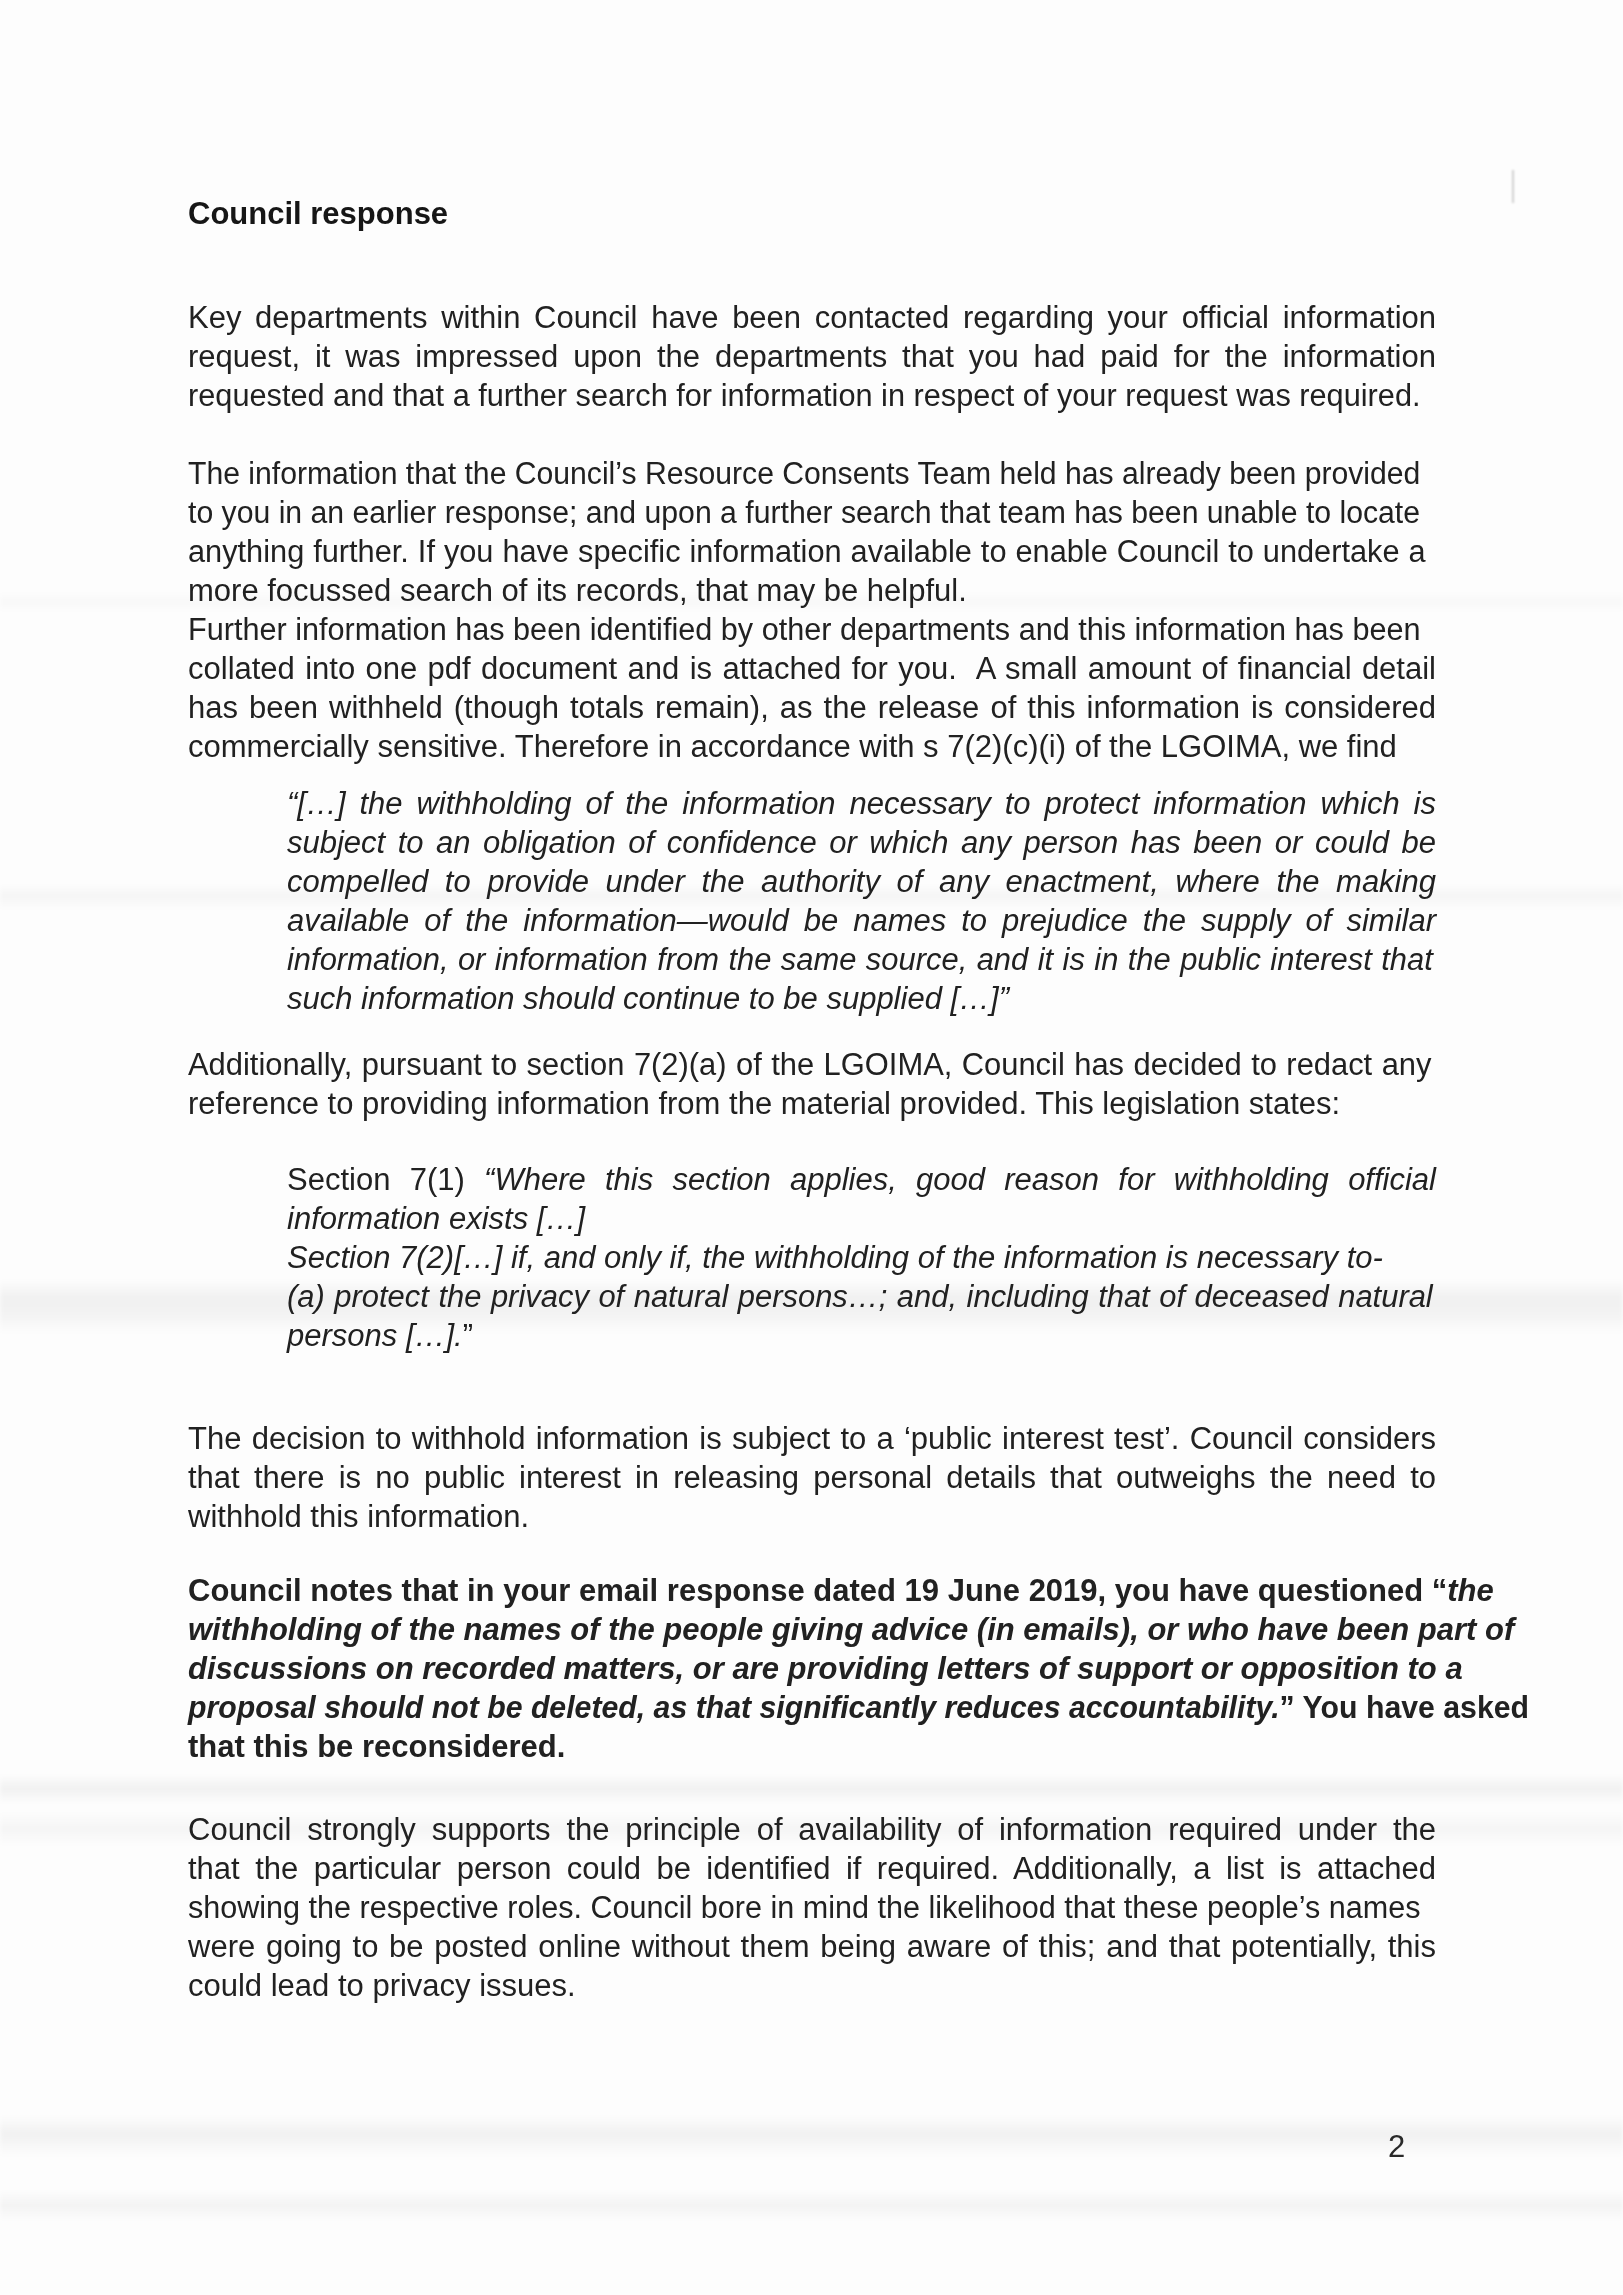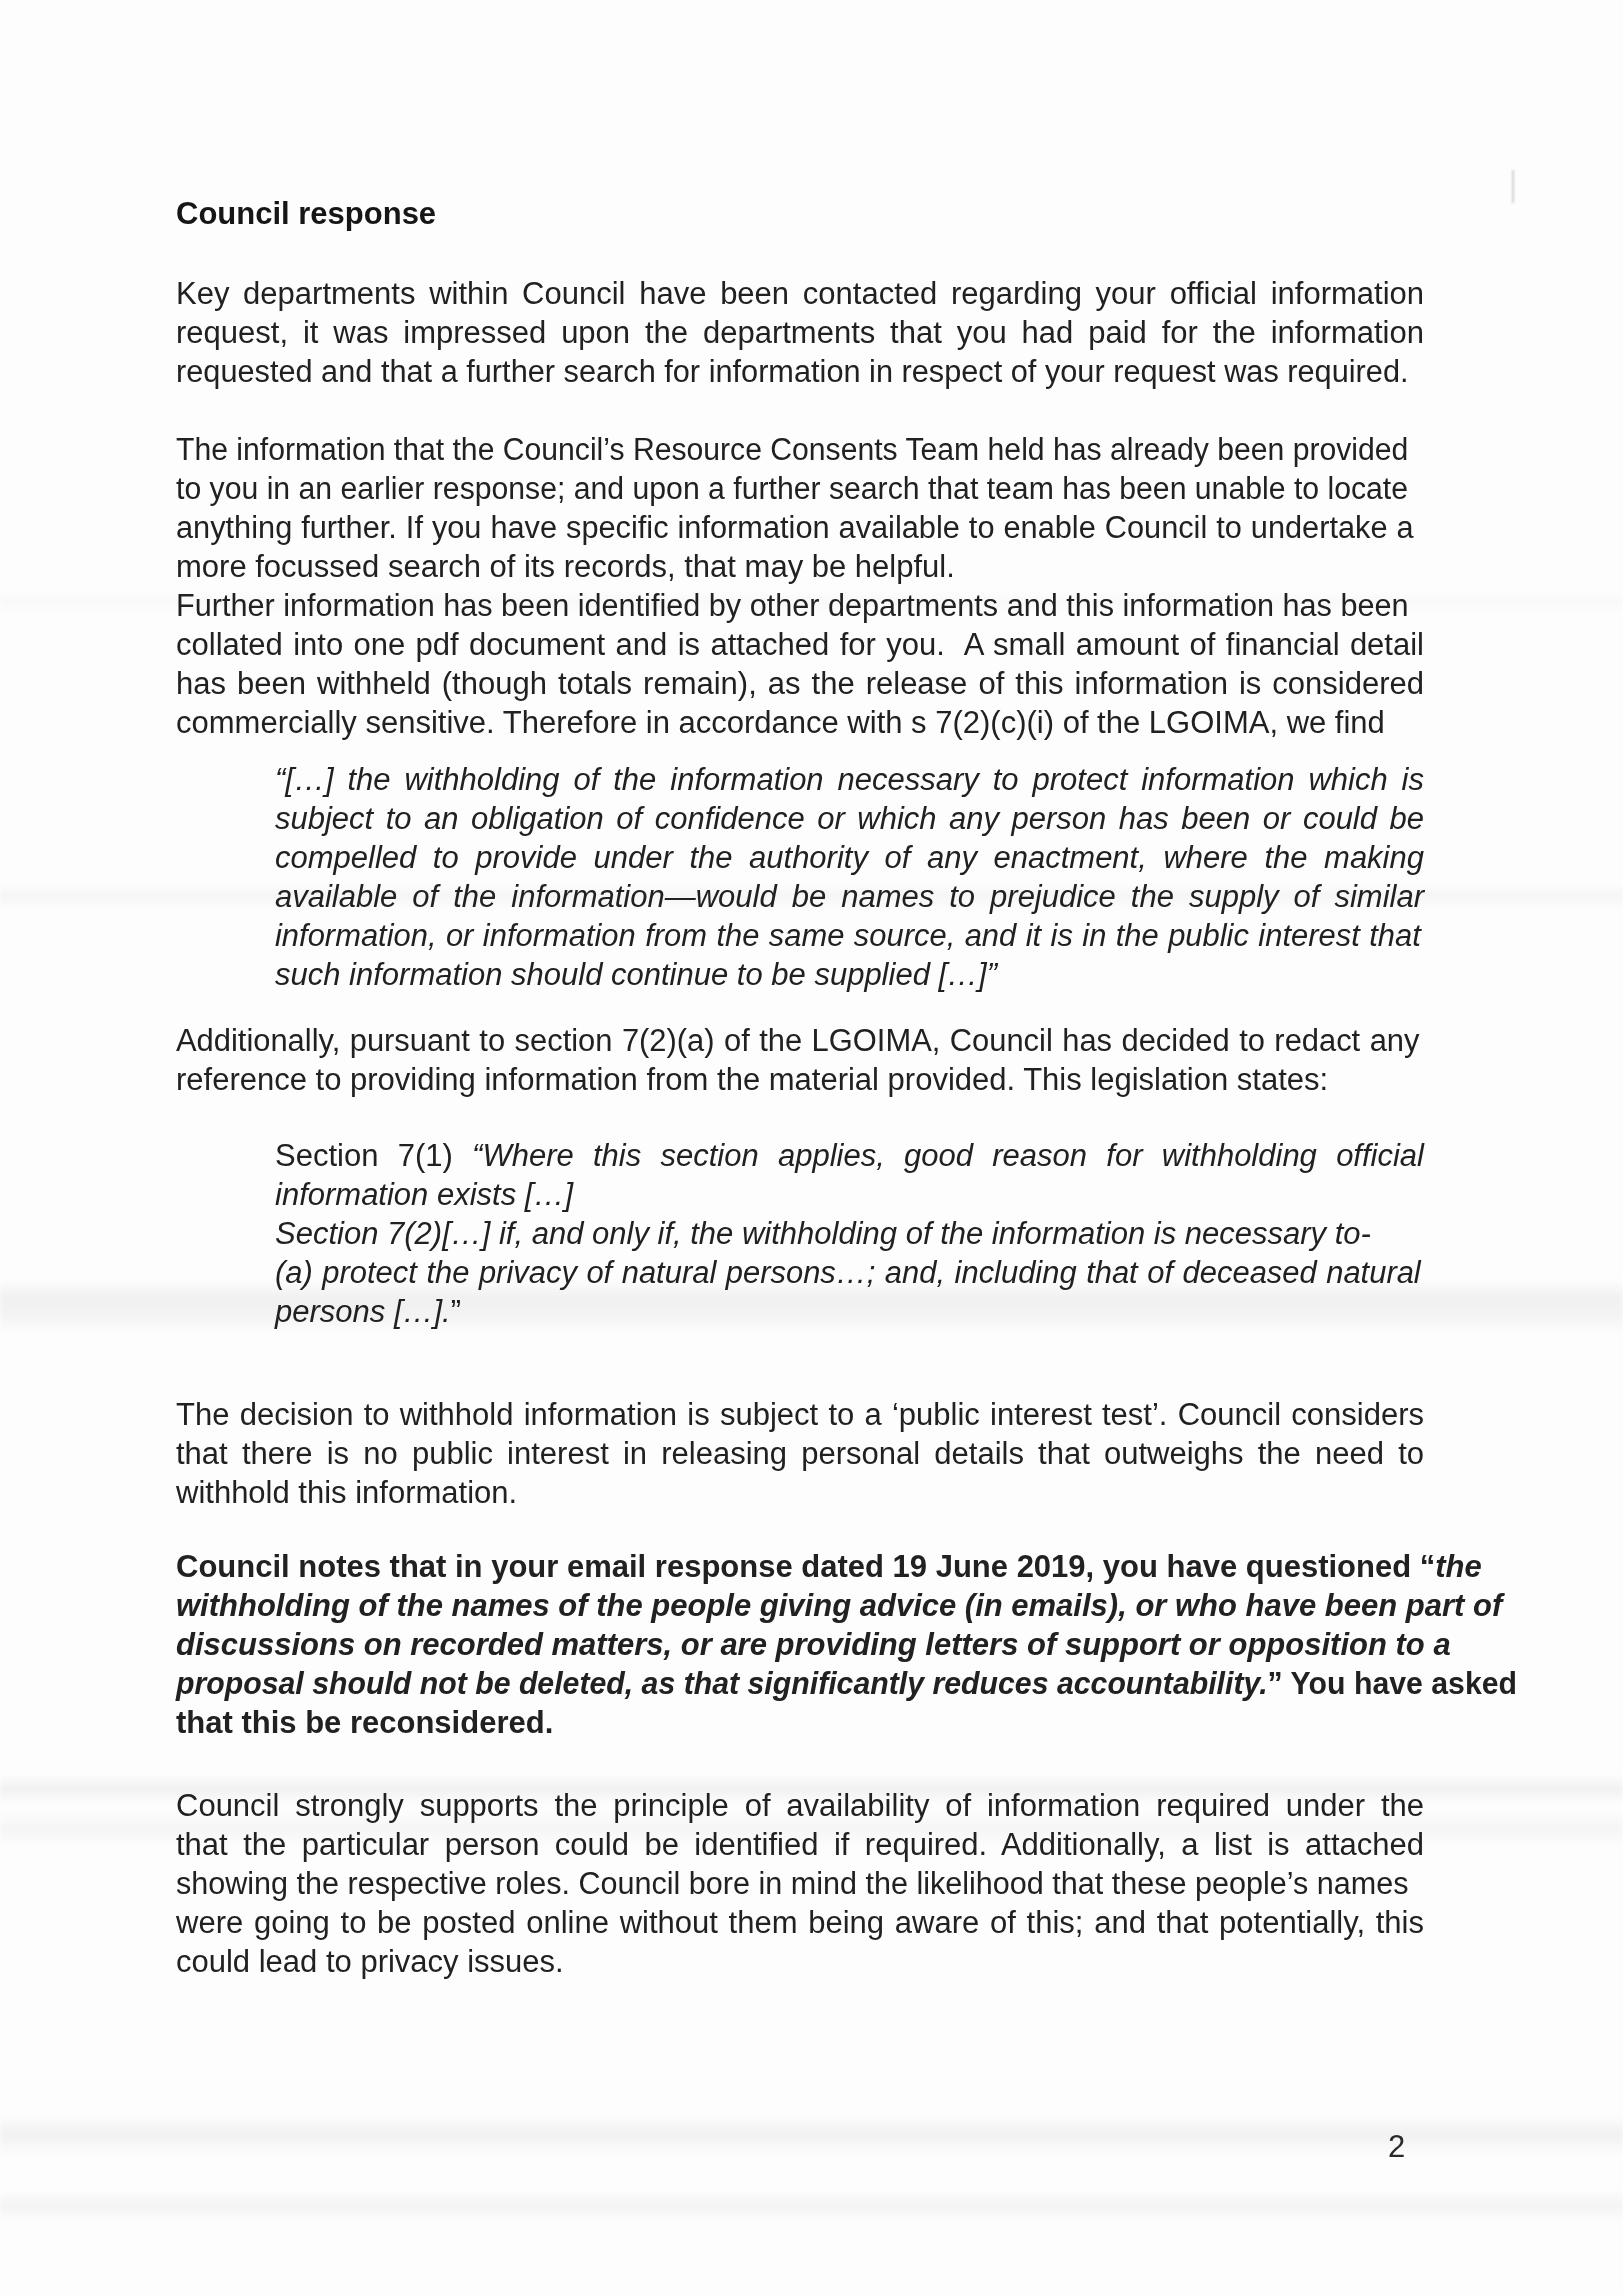--- a/index.html
+++ b/index.html
@@ -7,21 +7,21 @@
     position:relative;
     width:1623px;
     height:2295px;
     background:#fdfdfd;
     font-family:"Liberation Sans","DejaVu Sans",sans-serif;
     color:#212121;
     overflow:hidden;
   }
   .content{
     position:absolute;
-    left:176px;
+    left:188px;
     top:194px;
     width:1248px;
   }
   .heading{
     margin:0;
     font-size:31px;
     line-height:39px;
     font-weight:700;
     color:#161616;
   }
@@ -32,21 +32,21 @@
     font-size:31px;
     line-height:39px;
     letter-spacing:0;
   }
   .line.j{
     text-align:justify;
     text-align-last:justify;
   }
   .line i{font-style:italic;}
   
-  [data-name="paragraph-1"]{margin-top:41px;}
+  [data-name="paragraph-1"]{margin-top:65px;}
   [data-name="paragraph-2"]{margin-top:39px;}
   [data-name="paragraph-3"]{}
   [data-name="quote-block-1"]{margin-top:18px;}
   [data-name="paragraph-4"]{margin-top:27px;}
   [data-name="quote-block-2"]{margin-top:37px;}
   [data-name="paragraph-5"]{margin-top:64px;}
   [data-name="paragraph-6"]{margin-top:35px;font-weight:bold;}
   [data-name="paragraph-7"]{margin-top:44px;}
   .page-number{
     position:absolute;

